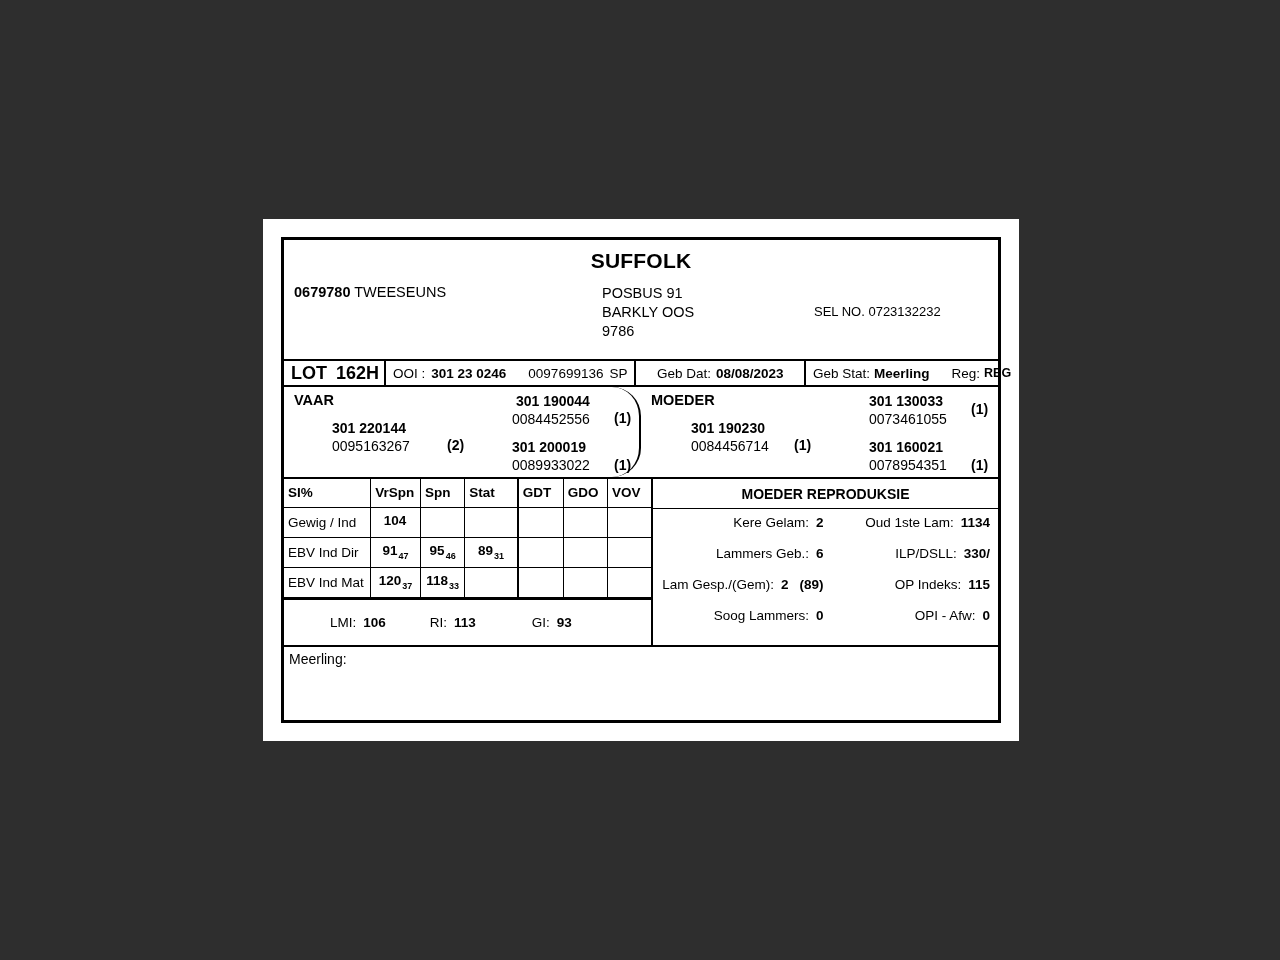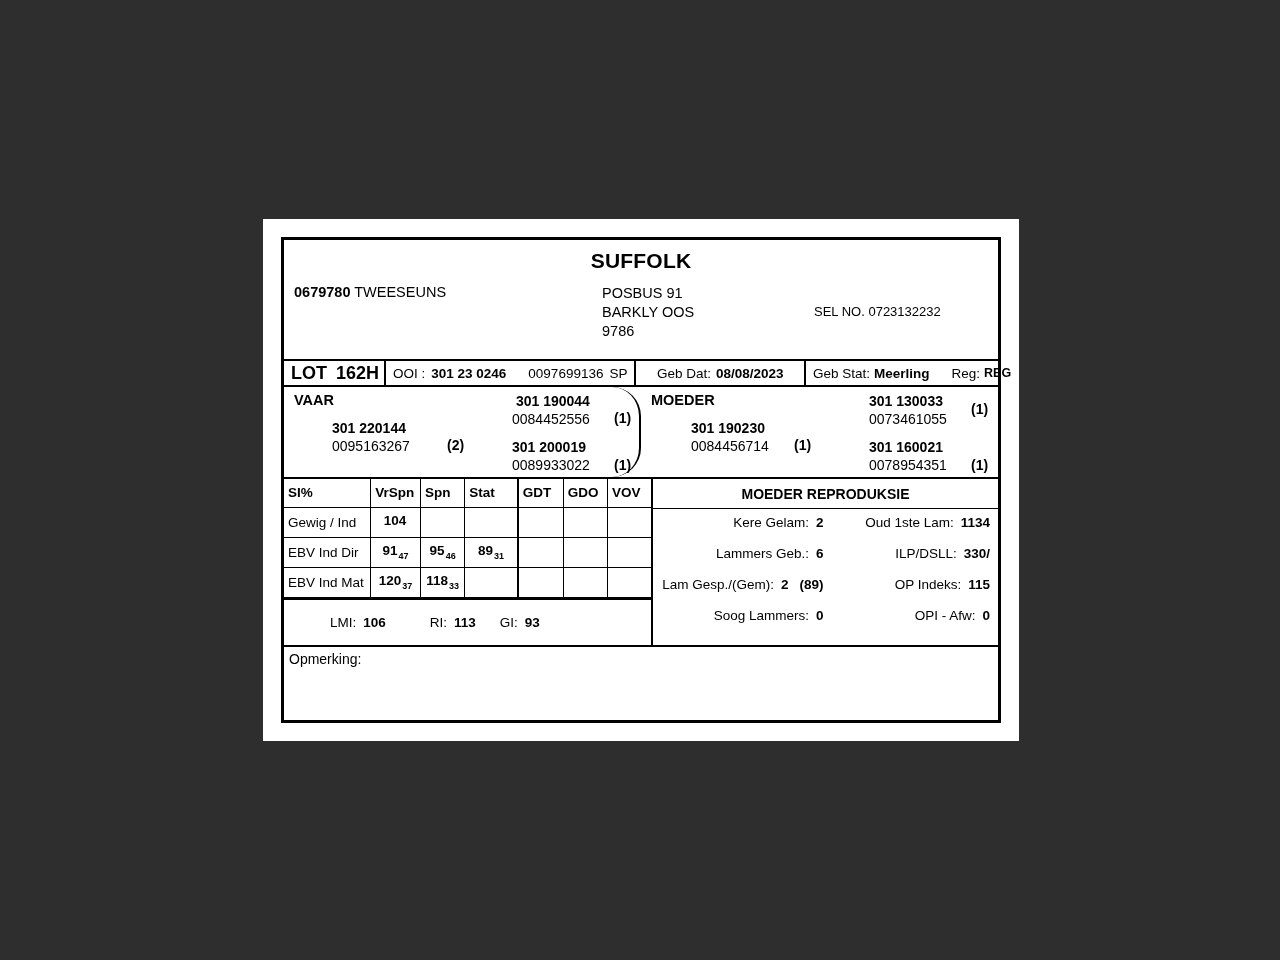--- a/index.html
+++ b/index.html
@@ -139,21 +139,21 @@
     flex:1;
     border-top:2px solid #000;
     display:flex;align-items:center;
     font-size:13.5px;
     box-sizing:border-box;
   }
   .idx-item{display:flex;align-items:baseline;gap:7px;}
   .idx-item .v{font-weight:bold;}
   .idx-lmi{margin-left:46px;}
   .idx-ri{margin-left:44px;}
-  .idx-gi{margin-left:24px;}
+  .idx-gi{margin-left:56px;}
 
   .rep-title{
     text-align:center;font-size:14px;font-weight:bold;
     padding:7px 0 6px;
     border-bottom:1px solid #000;
   }
   .rep-grid{
     display:grid;
     grid-template-columns:1fr 1fr;
     row-gap:0;
@@ -372,18 +372,18 @@
           </div>
           <div class="rep-cell">
             <span>OPI - Afw:</span>
             <span class="v">0</span>
           </div>
         </div>
       </div>
     </div>
 
     <div class="opm">
-      <span>Opmerking:</span>
+      <span>Meerling:</span>
       <span></span>
     </div>
 
   </div>
 </div>
 
 </body></html>

